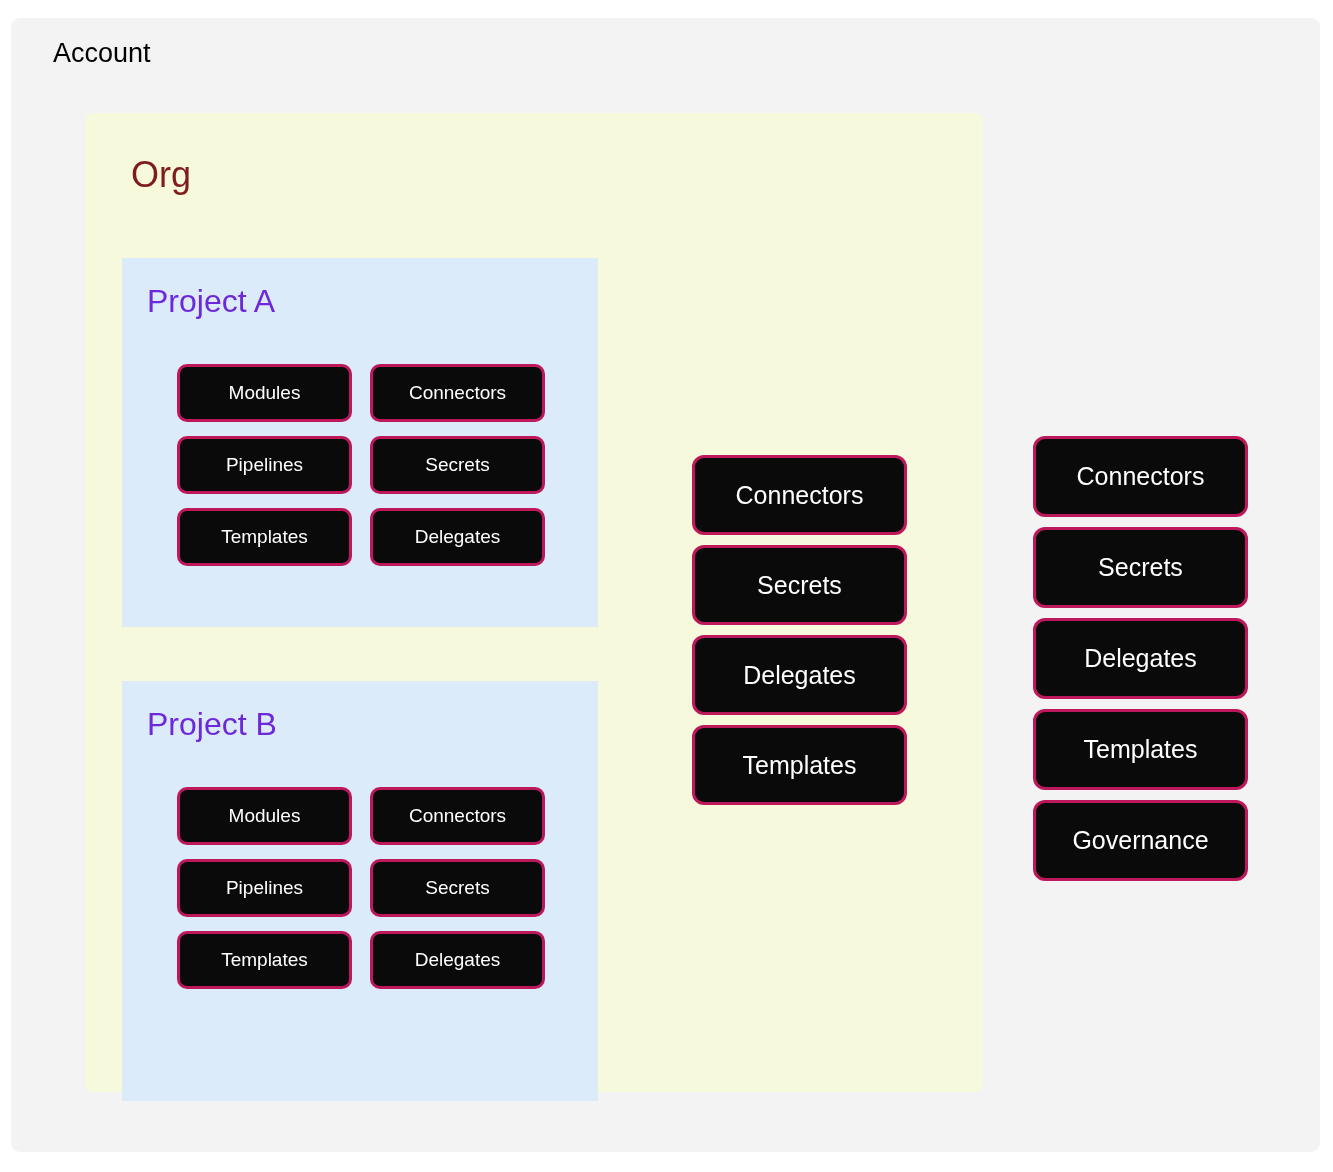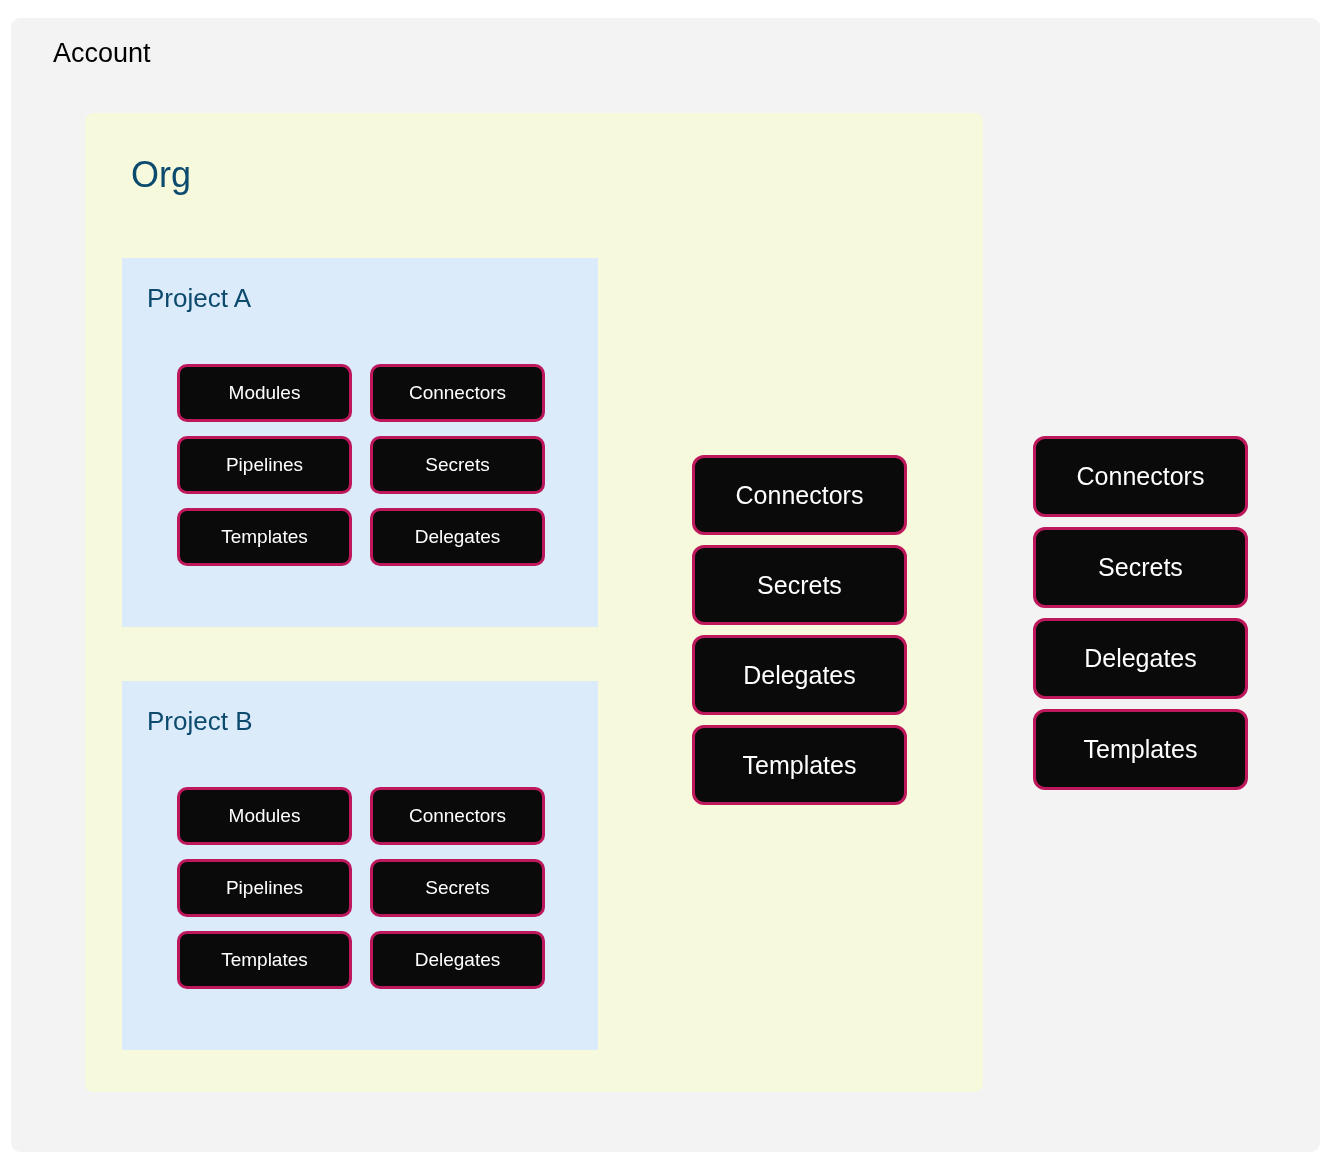--- a/index.html
+++ b/index.html
@@ -51,41 +51,41 @@
     background: #f7f9dd;
     border-radius: 8px;
   }
 
   .org-title {
     position: absolute;
     left: 46px;
     top: 44px;
     font-size: 36px;
     line-height: 1;
-    color: #0c4a6e;
+    color: #7f1d1d;
     white-space: nowrap;
   }
 
   
   .project-scope {
     position: absolute;
     left: 37px;
     width: 476px;
     background: #dcebfa;
   }
   .project-scope.project-a { top: 145px; height: 369px; }
-  .project-scope.project-b { top: 568px; height: 369px; }
+  .project-scope.project-b { top: 568px; height: 420px; }
 
   .project-title {
     position: absolute;
     left: 25px;
     top: 27px;
-    font-size: 26px;
+    font-size: 32px;
     line-height: 1;
-    color: #0c4a6e;
+    color: #6d28d9;
     white-space: nowrap;
     text-align: center;
   }
 
   .project-grid {
     position: absolute;
     left: 55px;
     top: 106px;
     display: grid;
     grid-template-columns: 175px 175px;
@@ -190,17 +190,18 @@
         <div class="chip large">Templates</div>
       </div>
 
     </div>
 
     <div class="account-column">
       <div class="chip large">Connectors</div>
       <div class="chip large">Secrets</div>
       <div class="chip large">Delegates</div>
       <div class="chip large">Templates</div>
+      <div class="chip large">Governance</div>
     </div>
 
   </div>
 
 </div>
 
 </body></html>

